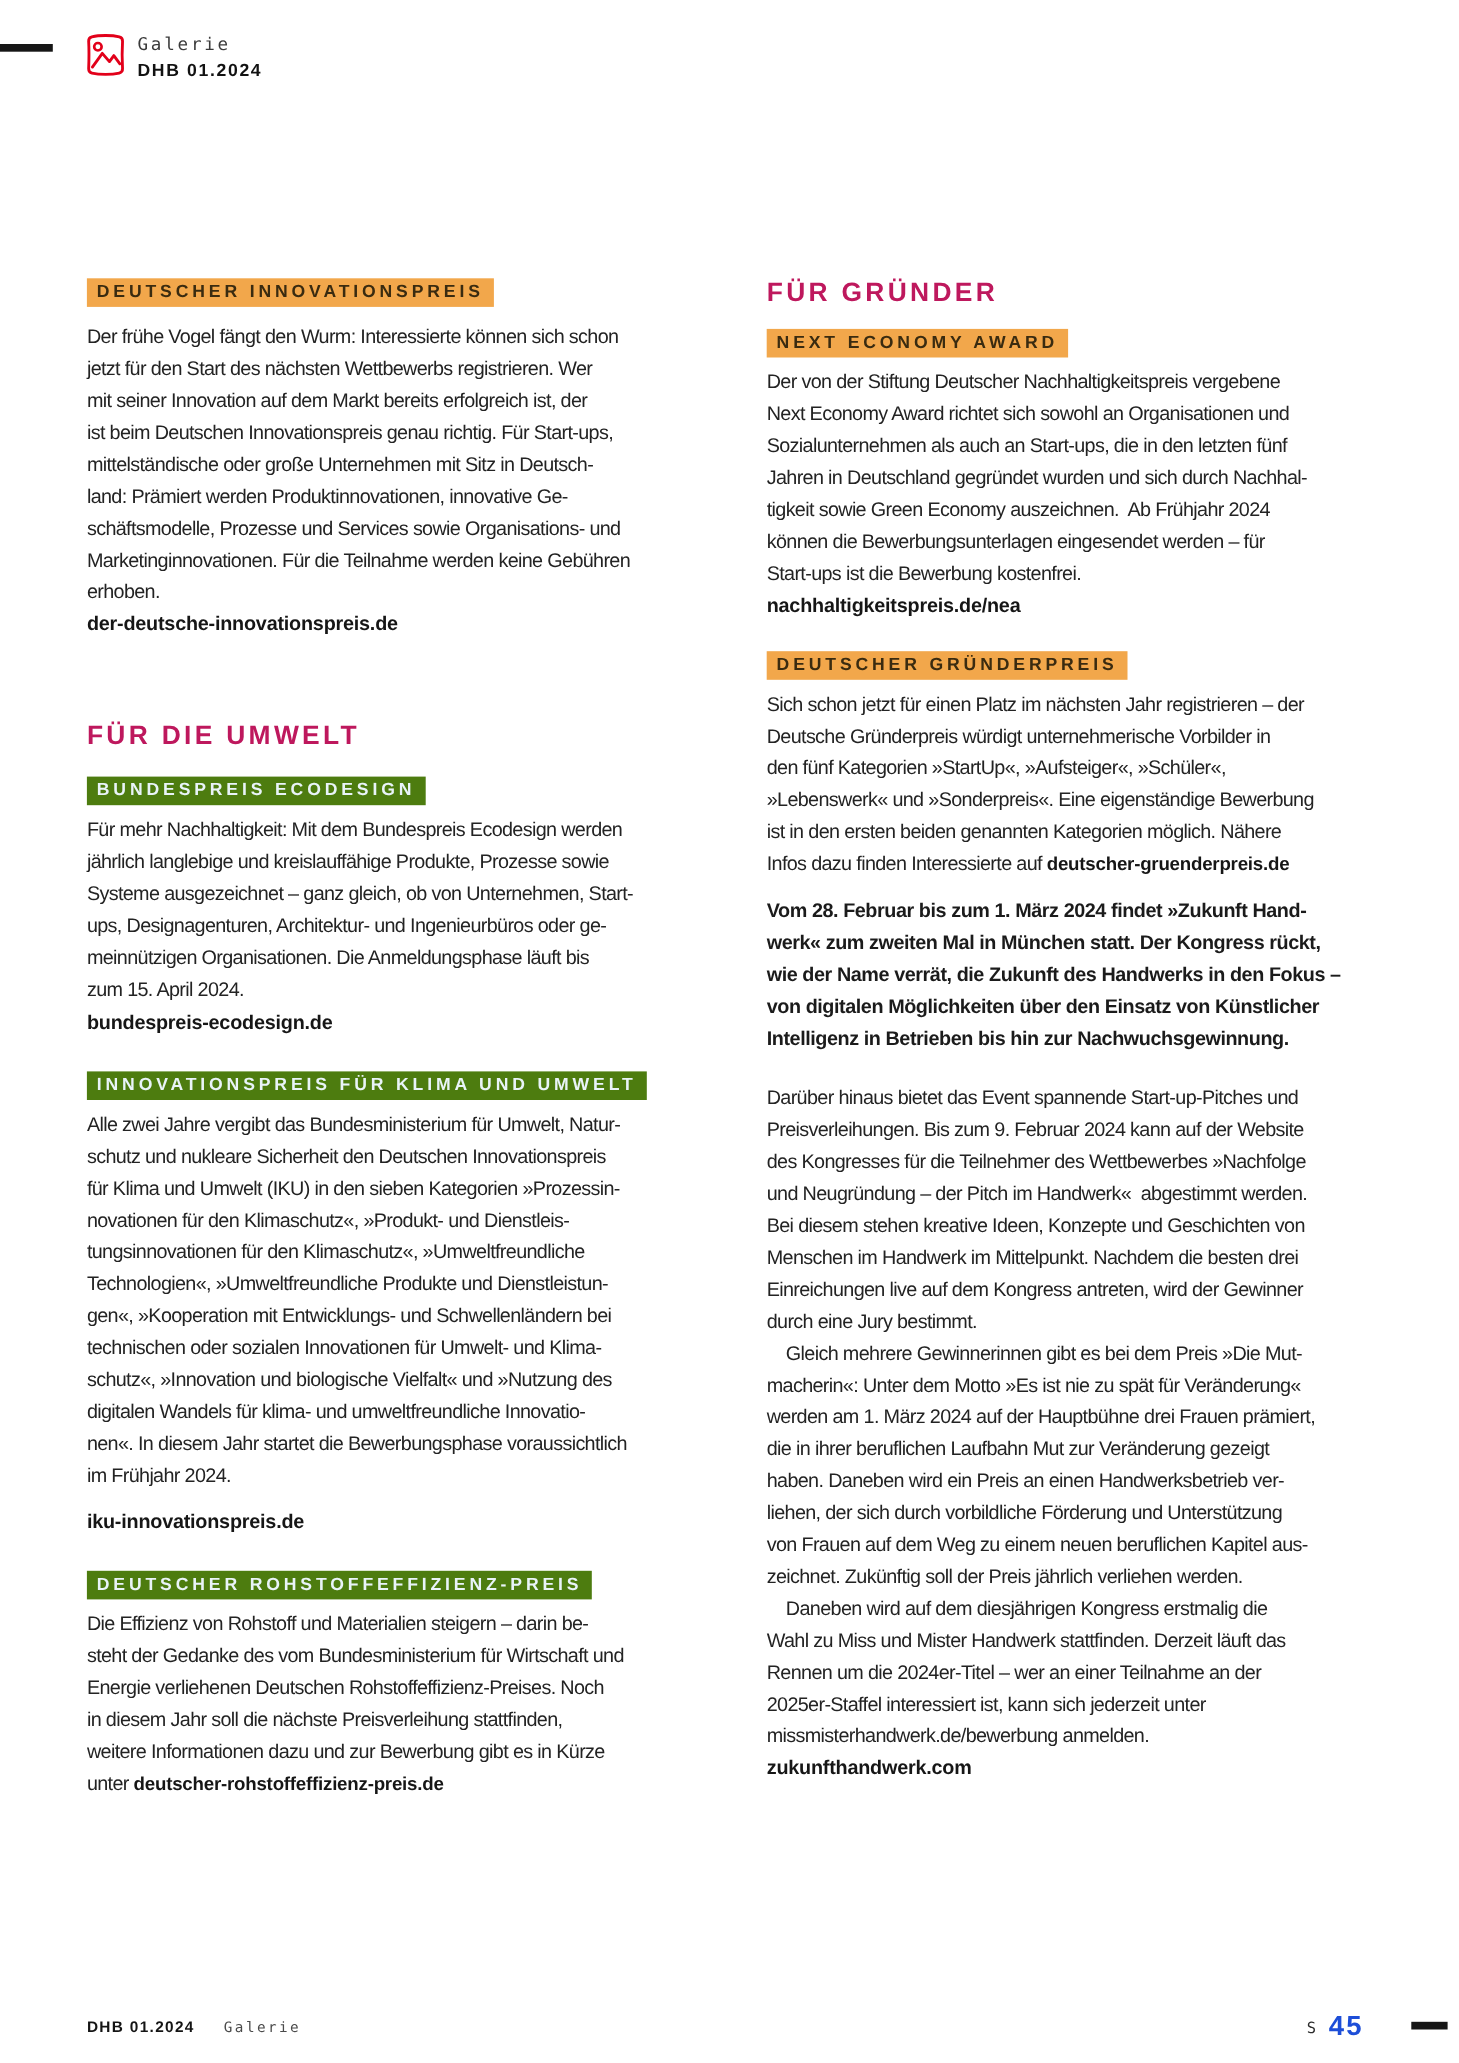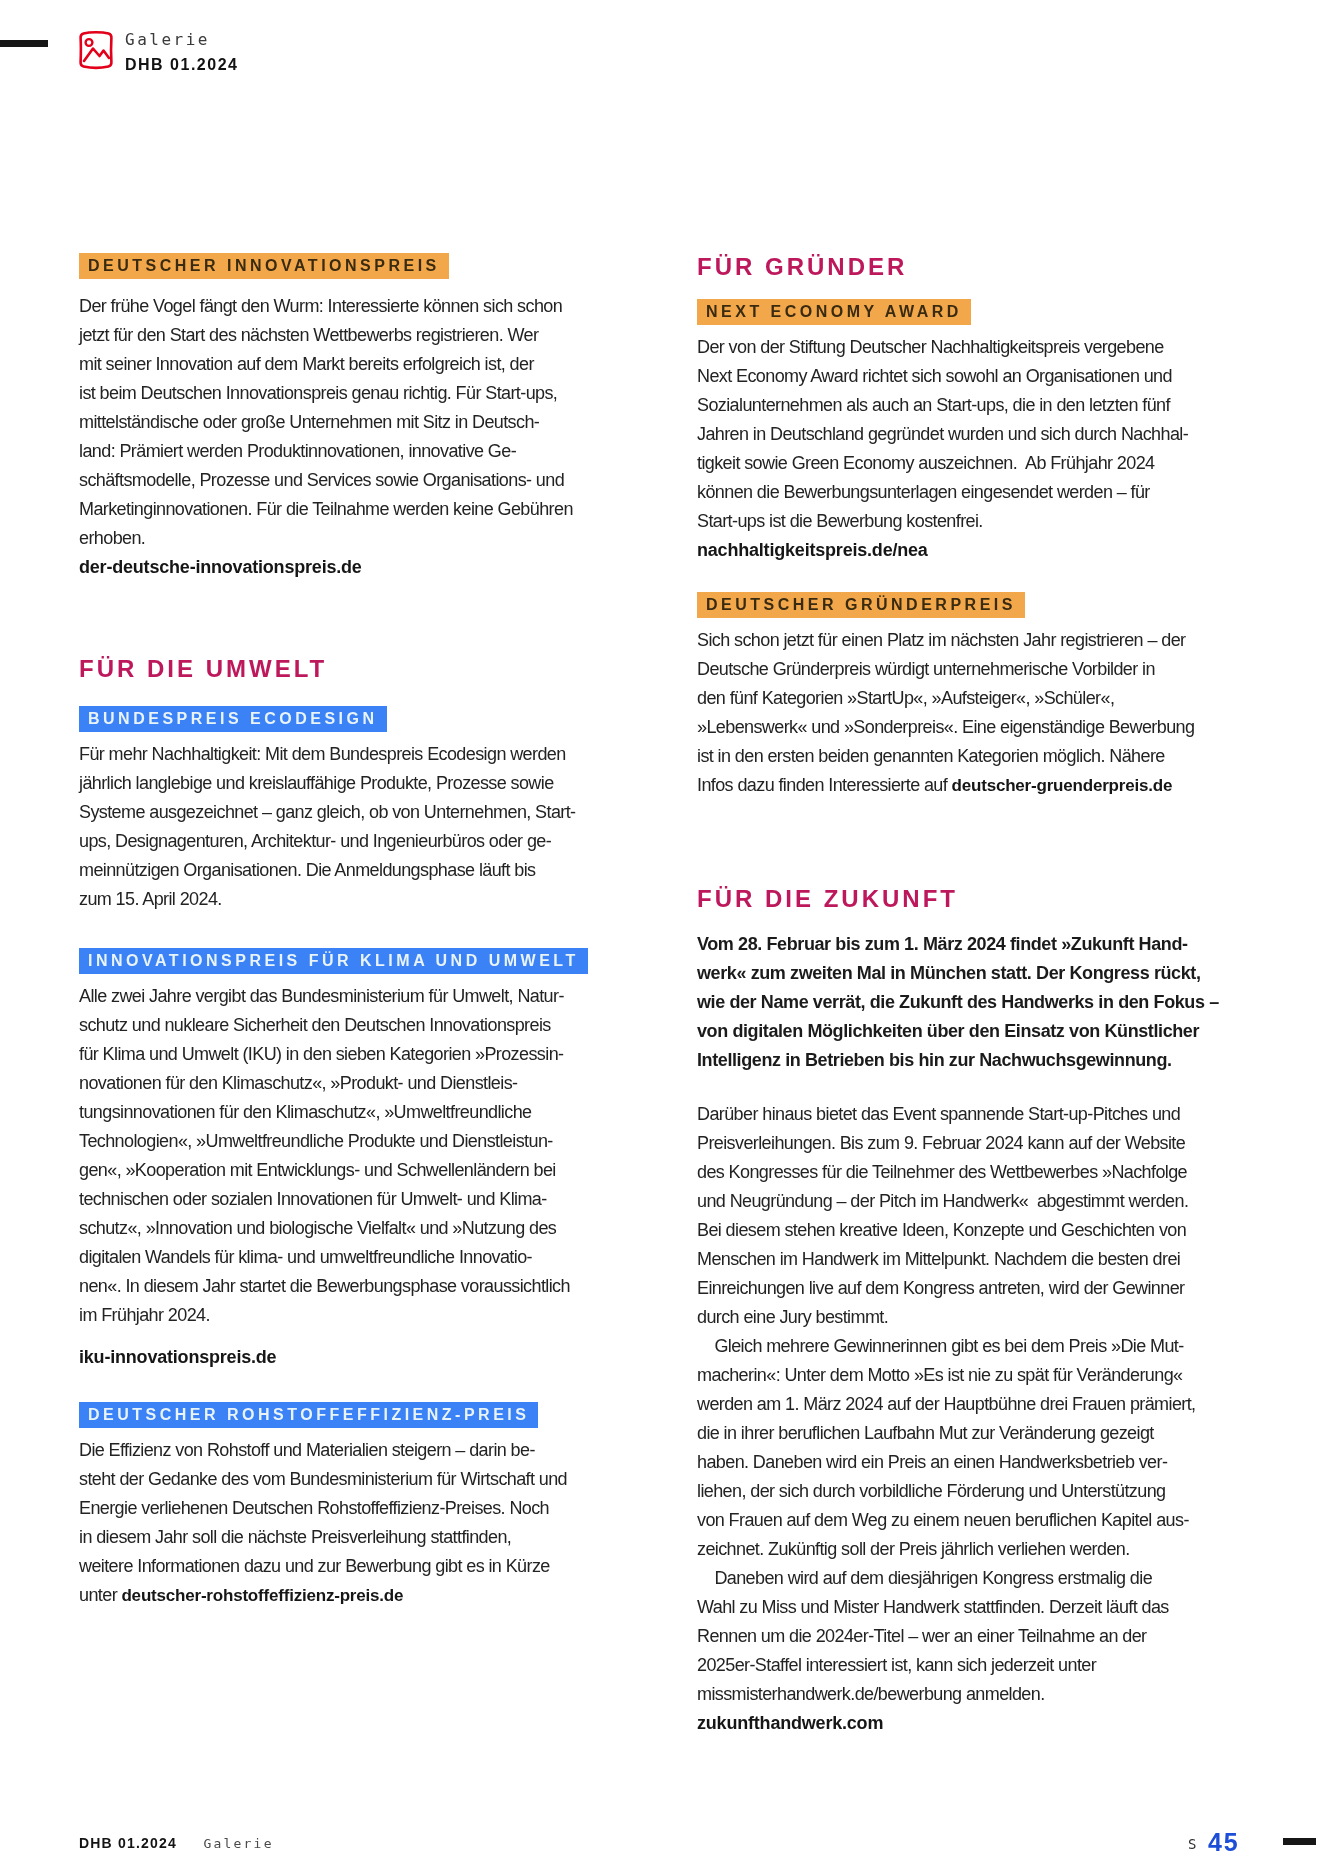--- a/index.html
+++ b/index.html
@@ -21,21 +21,21 @@
     color:#121212;line-height:24px;margin-top:3px;
   }
   
   .col-left{position:absolute;left:79px;top:253px;width:495px;}
   .col-right{position:absolute;left:697px;top:250px;width:515px;}
   .label{
     display:inline-block;font-size:16px;line-height:16px;font-weight:700;
     letter-spacing:3.5px;padding:5px 9px;white-space:nowrap;
   }
   .label.orange{background:#F2A74B;color:#3A2B10;}
-  .label.teal{background:#3b82f6;color:#E9F4F8;}
+  .label.teal{background:#4d7c0f;color:#E9F4F8;}
   .h1{
     margin:0;font-size:24px;line-height:34px;font-weight:700;
     letter-spacing:3px;color:#be185d;white-space:nowrap;
   }
   .body{
     margin:0;white-space:pre;font-size:18px;line-height:29px;
     letter-spacing:-0.6px;color:#232323;
   }
   .lead{font-weight:700;letter-spacing:-0.4px;color:#1b1b1b;}
   .link{
@@ -92,20 +92,21 @@
 
   <h2 class="h1" style="margin-top:74px;">FÜR DIE UMWELT</h2>
 
   <span class="label teal" style="margin-top:20px;">BUNDESPREIS ECODESIGN</span>
   <p class="body" style="margin-top:8px;">Für mehr Nachhaltigkeit: Mit dem Bundespreis Ecodesign werden
 jährlich langlebige und kreislauffähige Produkte, Prozesse sowie
 Systeme ausgezeichnet – ganz gleich, ob von Unternehmen, Start-
 ups, Designagenturen, Architektur- und Ingenieurbüros oder ge-
 meinnützigen Organisationen. Die Anmeldungsphase läuft bis
 zum 15. April 2024.</p>
+  <p class="link" style="margin-top:4px;">bundespreis-ecodesign.de</p>
 
   <span class="label teal" style="margin-top:34px;">INNOVATIONSPREIS FÜR KLIMA UND UMWELT</span>
   <p class="body" style="margin-top:8px;">Alle zwei Jahre vergibt das Bundesministerium für Umwelt, Natur-
 schutz und nukleare Sicherheit den Deutschen Innovationspreis
 für Klima und Umwelt (IKU) in den sieben Kategorien »Prozessin-
 novationen für den Klimaschutz«, »Produkt- und Dienstleis-
 tungsinnovationen für den Klimaschutz«, »Umweltfreundliche
 Technologien«, »Umweltfreundliche Produkte und Dienstleistun-
 gen«, »Kooperation mit Entwicklungs- und Schwellenländern bei
 technischen oder sozialen Innovationen für Umwelt- und Klima-
@@ -138,21 +139,20 @@
   <p class="link" style="margin-top:3px;">nachhaltigkeitspreis.de/nea</p>
 
   <span class="label orange" style="margin-top:31px;">DEUTSCHER GRÜNDERPREIS</span>
   <p class="body" style="margin-top:8px;"><span>Sich schon jetzt für einen Platz im nächsten Jahr registrieren – der
 Deutsche Gründerpreis würdigt unternehmerische Vorbilder in
 den fünf Kategorien »StartUp«, »Aufsteiger«, »Schüler«,
 »Lebenswerk« und »Sonderpreis«. Eine eigenständige Bewerbung
 ist in den ersten beiden genannten Kategorien möglich. Nähere
 Infos dazu finden Interessierte auf </span><strong class="inline-link">deutscher-gruenderpreis.de</strong></p>
 
-  <h2 class="h1" style="margin-top:82px;">FÜR DIE ZUKUNFT</h2>
   <p class="body lead" style="margin-top:14px;">Vom 28. Februar bis zum 1. März 2024 findet »Zukunft Hand-
 werk« zum zweiten Mal in München statt. Der Kongress rückt,
 wie der Name verrät, die Zukunft des Handwerks in den Fokus –
 von digitalen Möglichkeiten über den Einsatz von Künstlicher
 Intelligenz in Betrieben bis hin zur Nachwuchsgewinnung.</p>
   <p class="body" style="margin-top:25px;">Darüber hinaus bietet das Event spannende Start-up-Pitches und
 Preisverleihungen. Bis zum 9. Februar 2024 kann auf der Website
 des Kongresses für die Teilnehmer des Wettbewerbes »Nachfolge
 und Neugründung – der Pitch im Handwerk«  abgestimmt werden.
 Bei diesem stehen kreative Ideen, Konzepte und Geschichten von

